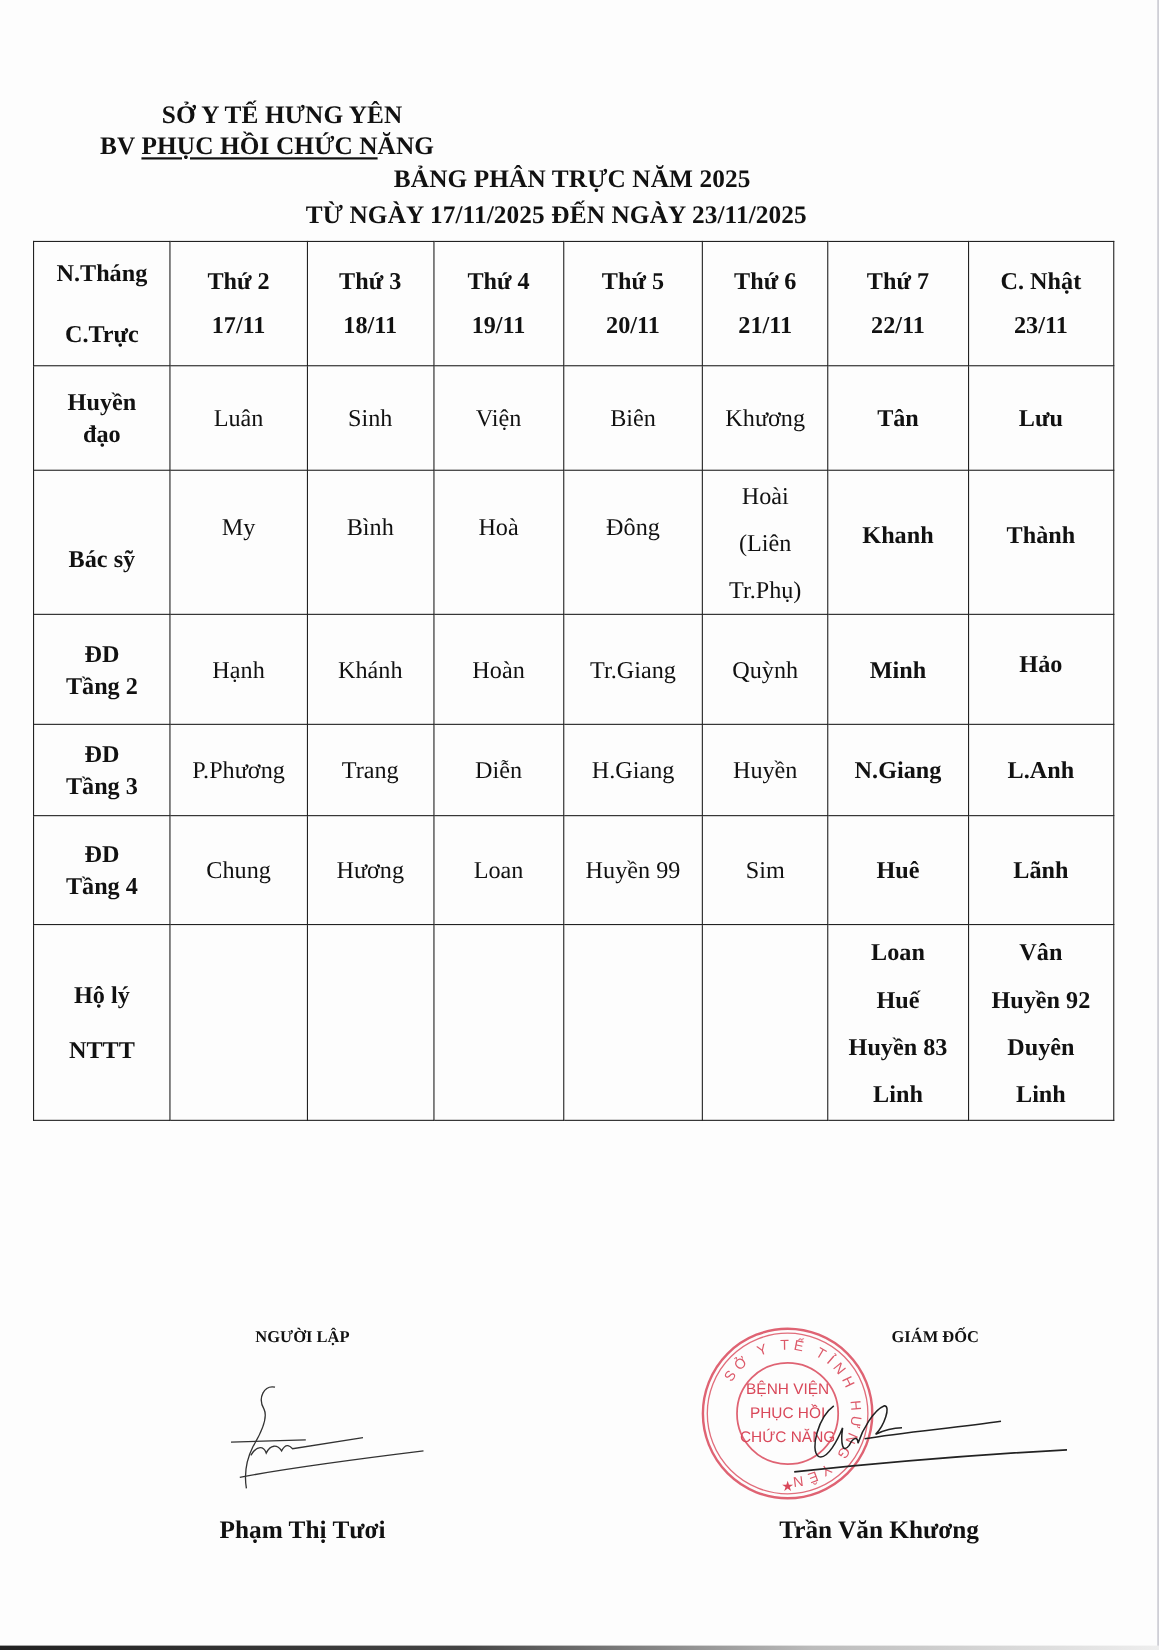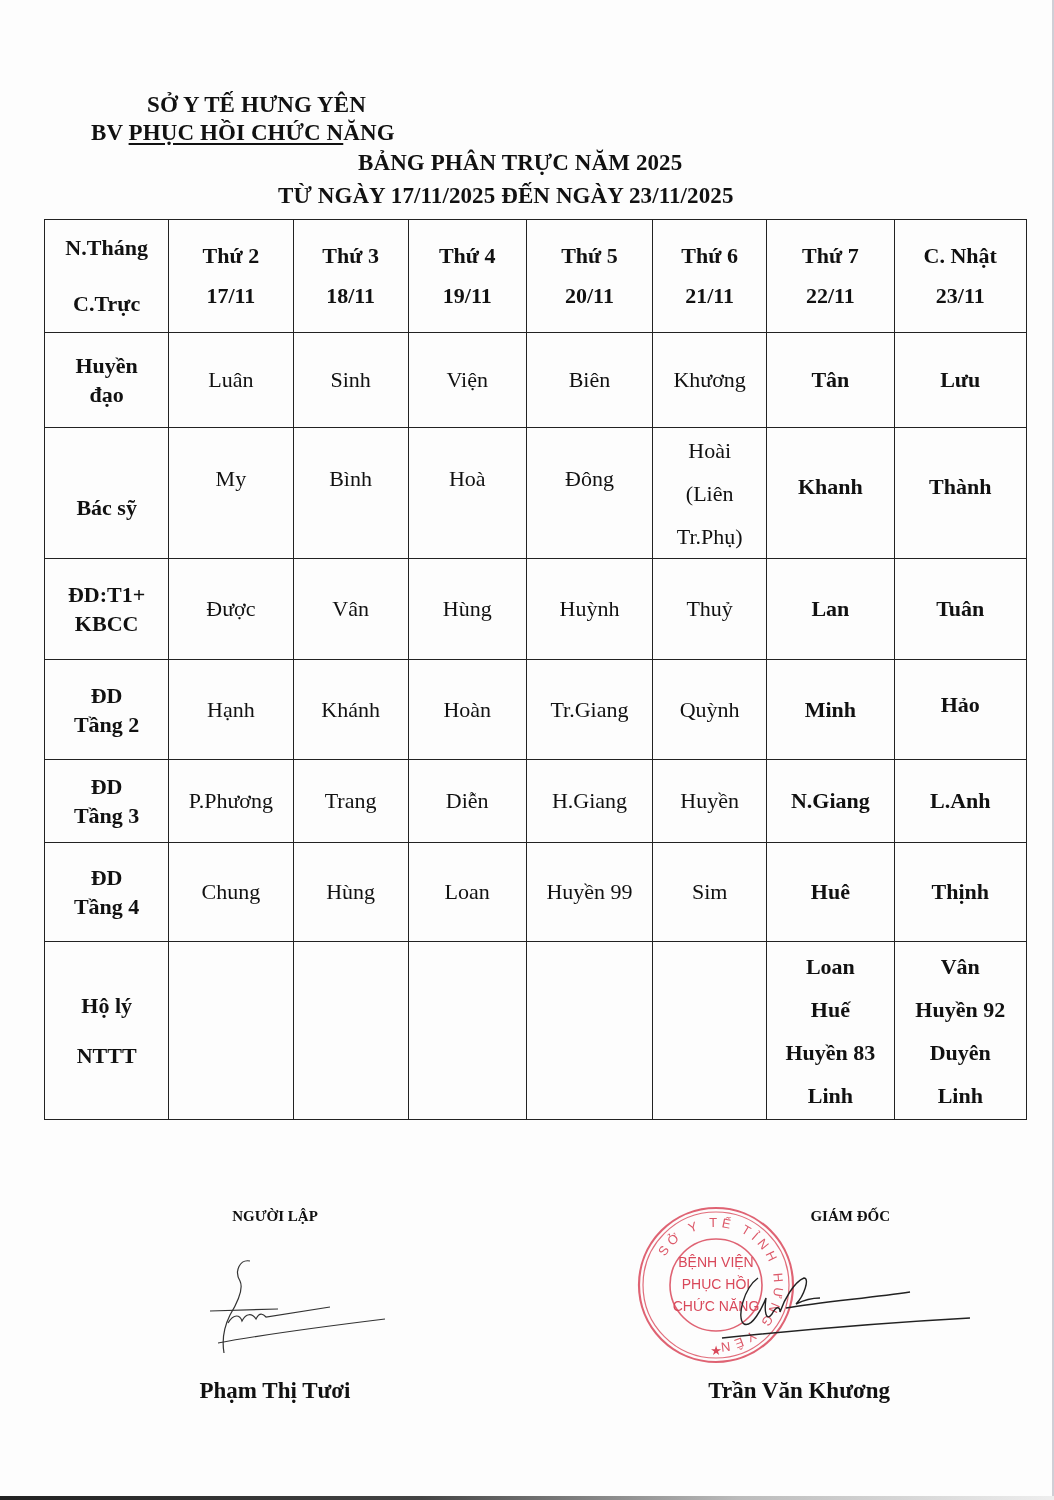--- a/index.html
+++ b/index.html
@@ -39,21 +39,21 @@
       letter-spacing: 0.1px;
     }
     .org1 { left: 147px; top: 92px; }
     .org2 { left: 91px; top: 120px; }
     .org2 .u { text-decoration: underline; text-underline-offset: 3px; }
     .title1 { left: 346px; top: 150px; font-size: 23px; margin-left: 12px; }
     .title2 { left: 278px; top: 183px; font-size: 23px; }
 
     table.roster {
       position: absolute;
-      left: 44px;
+      left: 30px;
       top: 219px;
       width: 983px;
       border-collapse: collapse;
       table-layout: fixed;
     }
     table.roster td, table.roster th {
       border: 1.5px solid #222;
       text-align: center;
       vertical-align: middle;
       font-size: 22px;
@@ -174,33 +174,20 @@
     <td class="cell-normal" style="padding-bottom:28px;">Đông</td>
     <td class="cell-normal cell-multi">
           <div>Hoài</div>
           <div>(Liên</div>
           <div>Tr.Phụ)</div>
         </td>
     <td class="cell-bold" style="padding-bottom:12px;">Khanh</td>
     <td class="cell-bold" style="padding-bottom:12px;">Thành</td>
   </tr>
 
-  <tr style="height:101px">
-    <td class="rowlabel">
-          <div>ĐD:T1+</div>
-          <div>KBCC</div>
-        </td>
-    <td class="cell-normal">Được</td>
-    <td class="cell-normal">Vân</td>
-    <td class="cell-normal">Hùng</td>
-    <td class="cell-normal">Huỳnh</td>
-    <td class="cell-normal">Thuỷ</td>
-    <td class="cell-bold">Lan</td>
-    <td class="cell-bold">Tuân</td>
-  </tr>
 
   <tr style="height:100px">
     <td class="rowlabel">
           <div>ĐD</div>
           <div>Tầng 2</div>
         </td>
     <td class="cell-normal">Hạnh</td>
     <td class="cell-normal">Khánh</td>
     <td class="cell-normal">Hoàn</td>
     <td class="cell-normal">Tr.Giang</td>
@@ -222,26 +209,26 @@
     <td class="cell-bold">N.Giang</td>
     <td class="cell-bold">L.Anh</td>
   </tr>
 
   <tr style="height:99px">
     <td class="rowlabel">
           <div>ĐD</div>
           <div>Tầng 4</div>
         </td>
     <td class="cell-normal">Chung</td>
-    <td class="cell-normal">Hùng</td>
+    <td class="cell-normal">Hương</td>
     <td class="cell-normal">Loan</td>
     <td class="cell-normal">Huyền 99</td>
     <td class="cell-normal">Sim</td>
     <td class="cell-bold">Huê</td>
-    <td class="cell-bold">Thịnh</td>
+    <td class="cell-bold">Lãnh</td>
   </tr>
 
 
   <tr style="height:178px">
     <td class="rowlabel spaced">
           <div>Hộ lý</div>
           <div>NTTT</div>
         </td>
     <td class="cell-normal"></td>
     <td class="cell-normal"></td>

